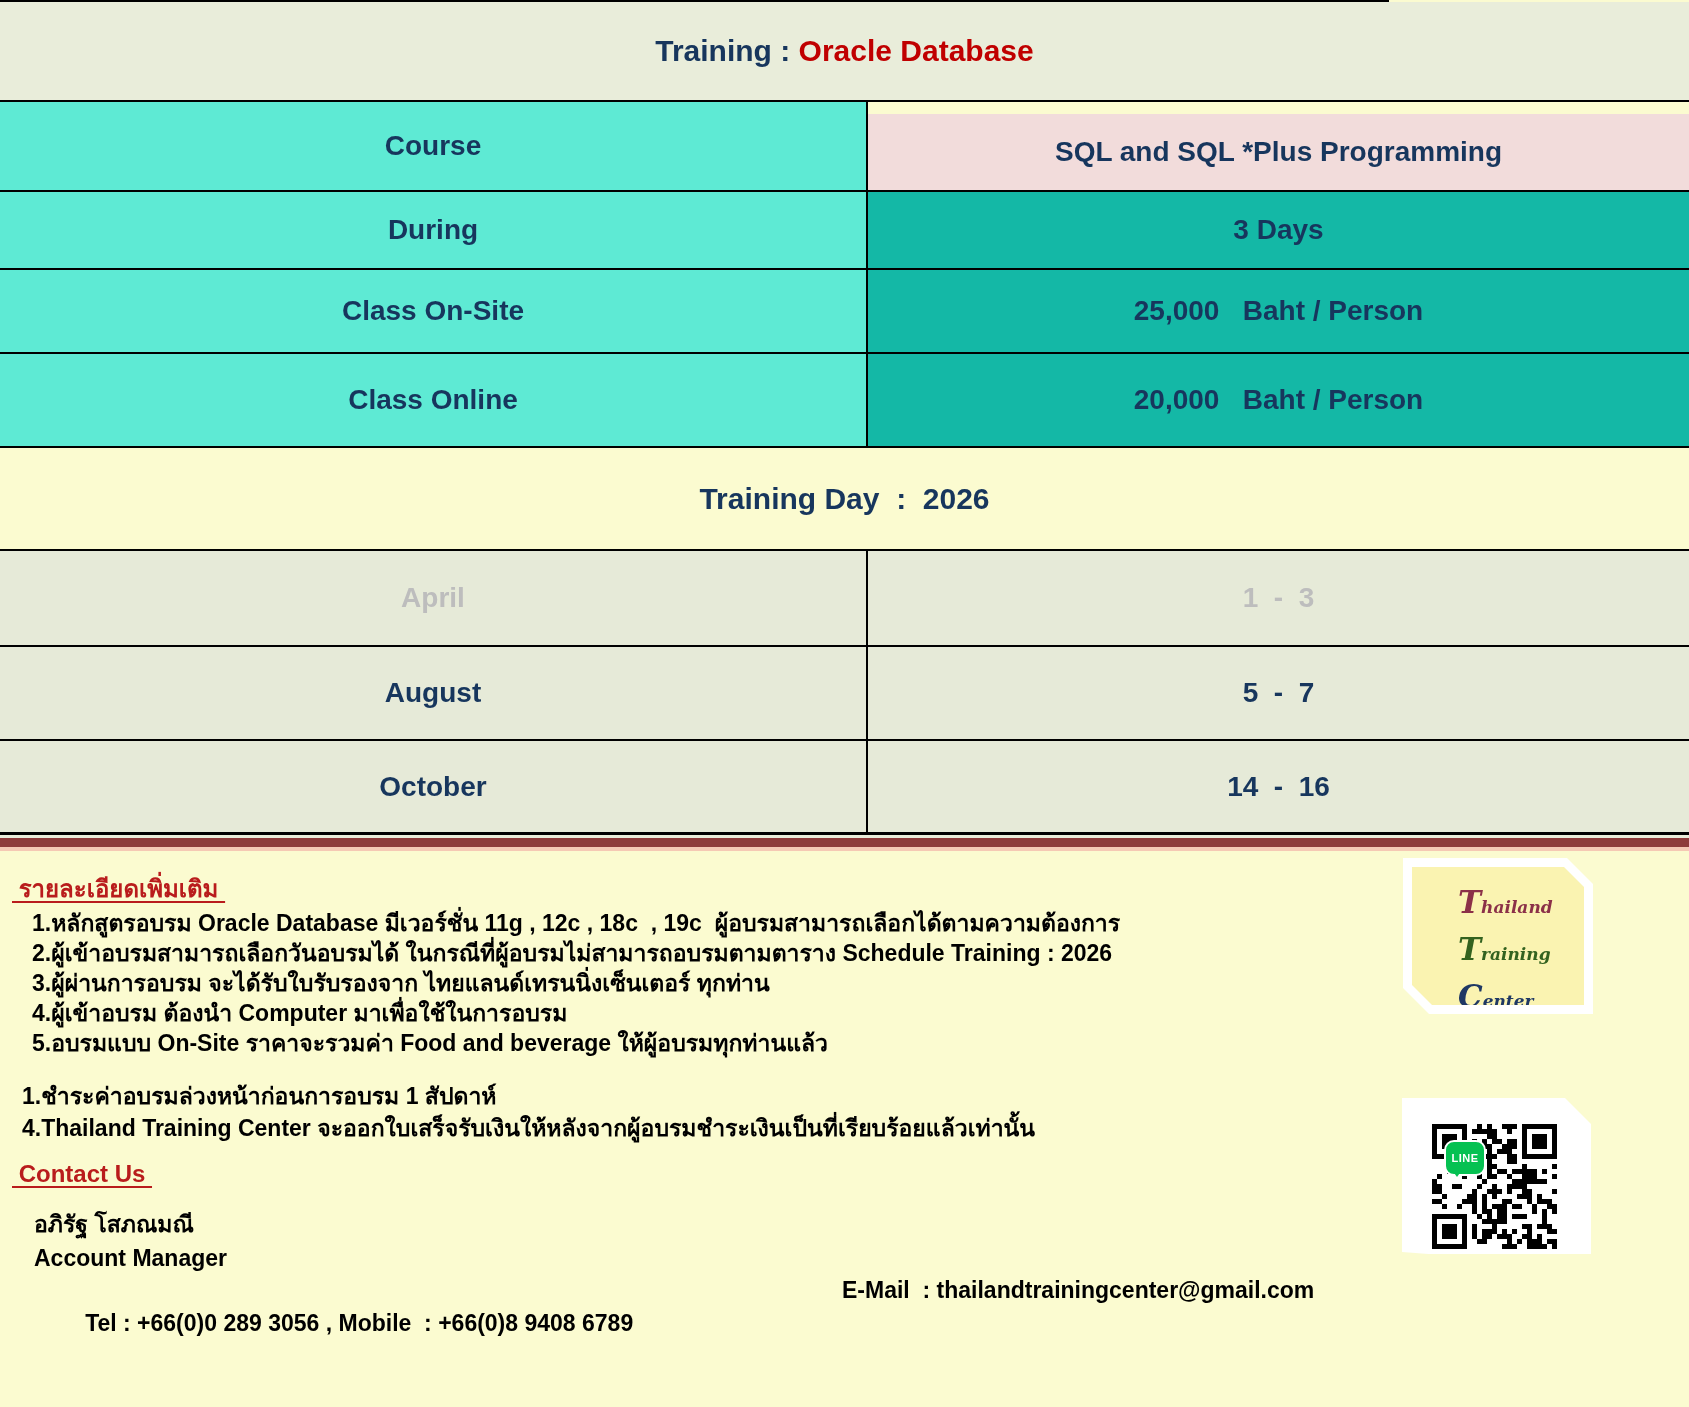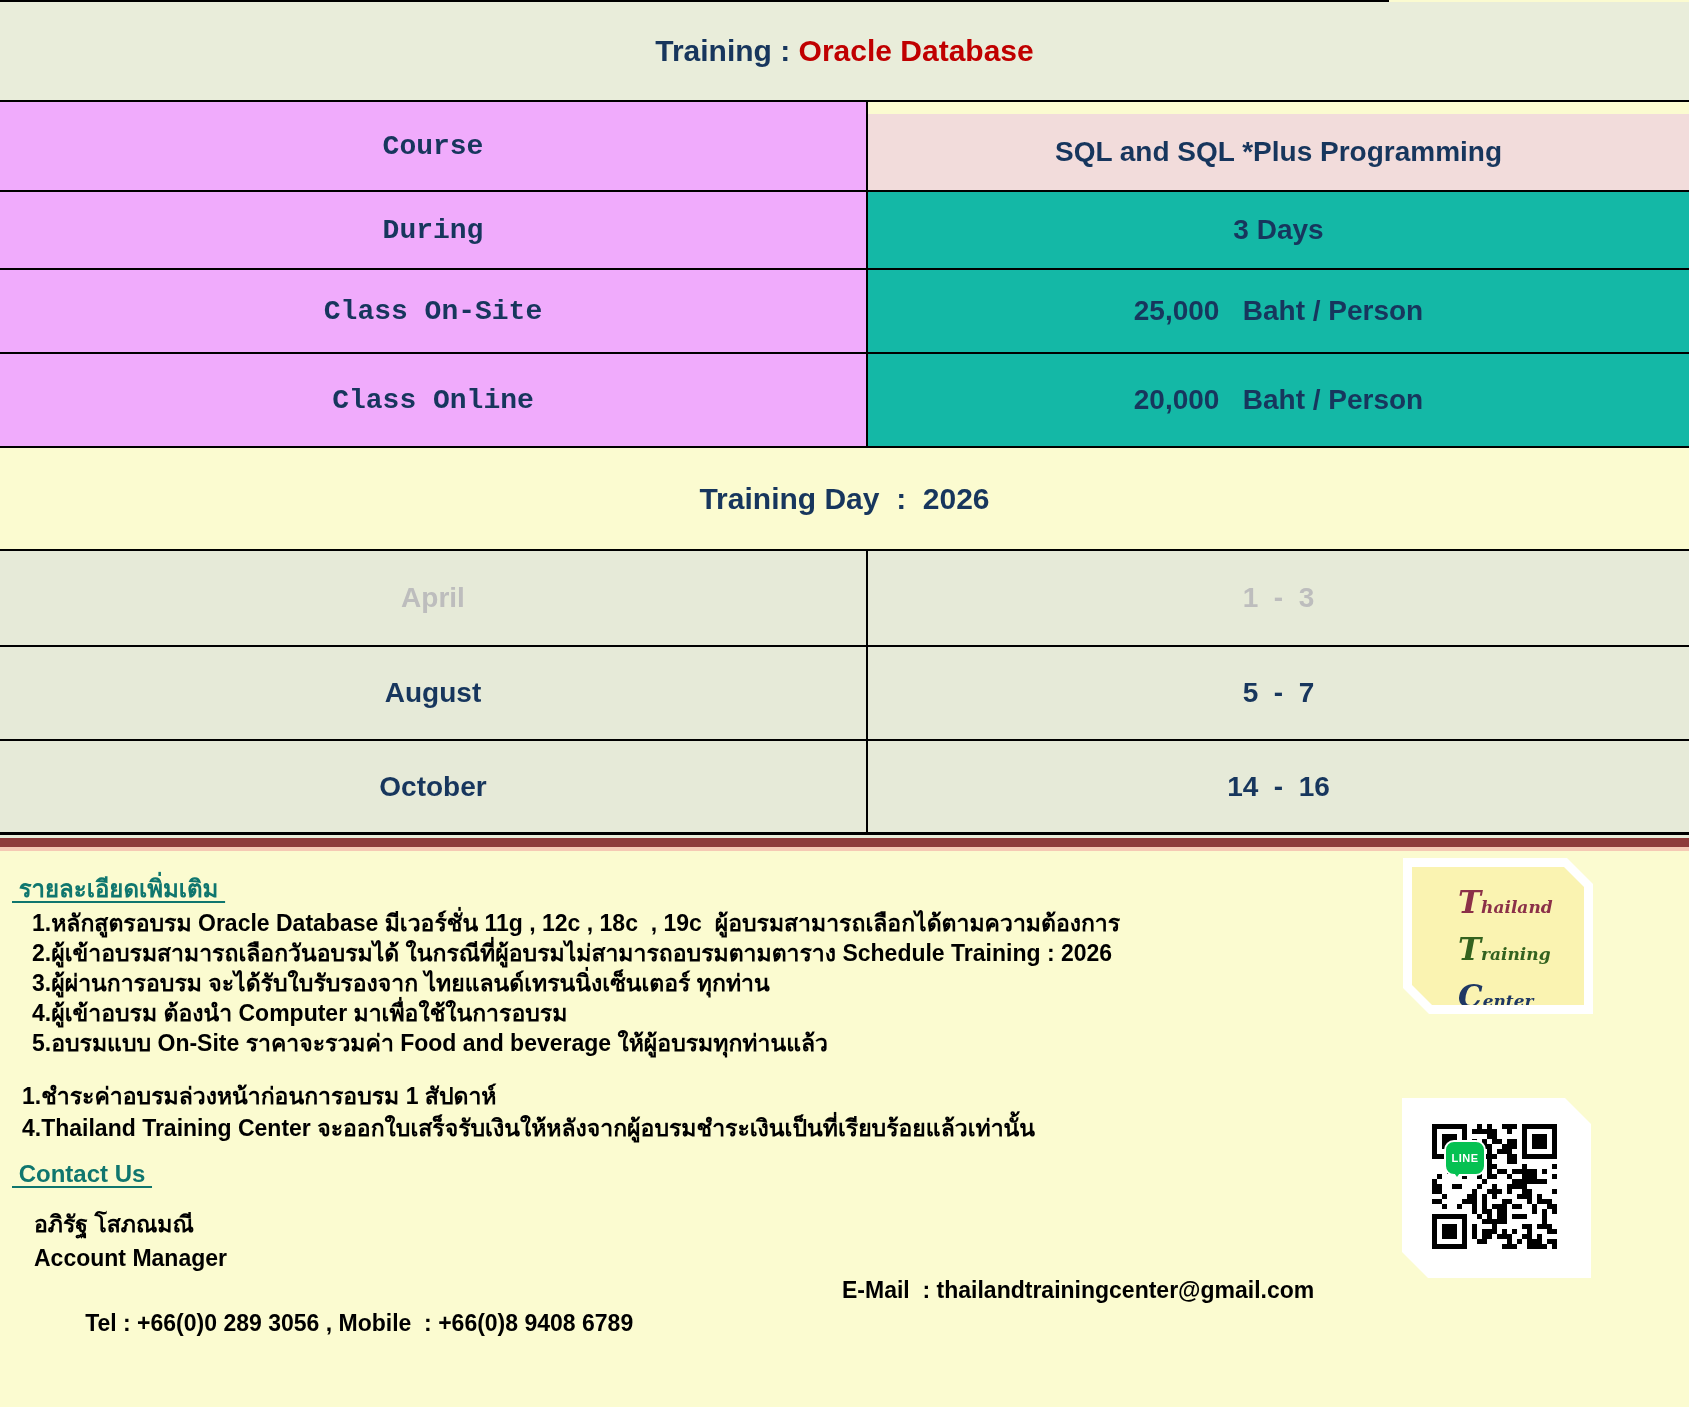--- a/index.html
+++ b/index.html
@@ -20,21 +20,21 @@
     grid-template-rows: 100px 90px 78px 84px 94px 103px 96px 94px 94px;
     width: 1389px;
     border-top: 2px solid #000;
   }
   .cell {
     border-bottom: 2px solid #000;
     display: flex; align-items: center; justify-content: center;
     font-size: 28px; color: #17365d; white-space: pre;
   }
   .span2 { grid-column: 1 / span 2; }
-  .label-cell { background: #f0abfc; border-right: 2px solid #000; font-family: Liberation Mono, monospace; }
+  .label-cell { background: #5eead4; border-right: 2px solid #000; }
   .value-cell { background: #14b8a6; }
   .value-cell.pink { background: #f2dcdb; margin-top: 12px; }
   .title-cell { background: #e9edda; font-size: 30px; }
   .title-cell .hl { color: #c00000; }
   .yellow-cell { background: #fbfbd0; font-size: 30px; }
   .month-cell { background: #e6ead8; border-right: 2px solid #000; }
   .date-cell  { background: #e6ead8; }
   .past { color: #bdbdbd !important; }
   .table-end { border-bottom-width: 3px; }
 
@@ -47,21 +47,21 @@
   
   .bottom {
     position: relative;
     width: 1689px; height: 559px;
     background: #fbfbd0;
     padding: 10px 0 0 12px;
     font-size: 23px; color: #000;
   }
   .section-heading {
     display: inline-block;
-    color: #0f766e;
+    color: #b91c1c;
     font-size: 24px;
     text-decoration: underline;
     text-decoration-thickness: 2px;
     text-underline-offset: 4px;
     white-space: pre;
   }
   .note-line { line-height: 30px; white-space: pre-wrap; max-width: 1330px; margin-left: 20px; }
   .details-block { margin-top: 8px; }
   .payment-block { margin-top: 22px; }
   .payment-block .note-line { margin-left: 10px; line-height: 32px; }
@@ -89,21 +89,21 @@
   }
   .logo-line { line-height: 42px; font-size: 17px; }
   .logo-line .initial { font-size: 31px; }
   .logo-thailand { color: #8b3048; }
   .logo-training { color: #33621f; }
   .logo-center   { color: #1f3864; }
 
   
   .qr-card {
     position: absolute; left: 1402px; top: 1098px;
-    width: 189px; height: 180px;
+    width: 189px; height: 156px;
     background: #fff;
     clip-path: polygon(0 0, 163px 0, 100% 26px, 100% 100%, 26px 100%, 0 154px);
     filter: drop-shadow(3px 3px 3px rgba(0,0,0,0.25));
   }
   .qr-box { position: absolute; left: 30px; top: 26px; width: 125px; height: 125px; }
   .line-bubble {
     position: absolute; left: 42px; top: 42px;
     width: 42px; height: 36px;
     background: #06c152; border-radius: 10px;
     border: 2px solid #fff;

